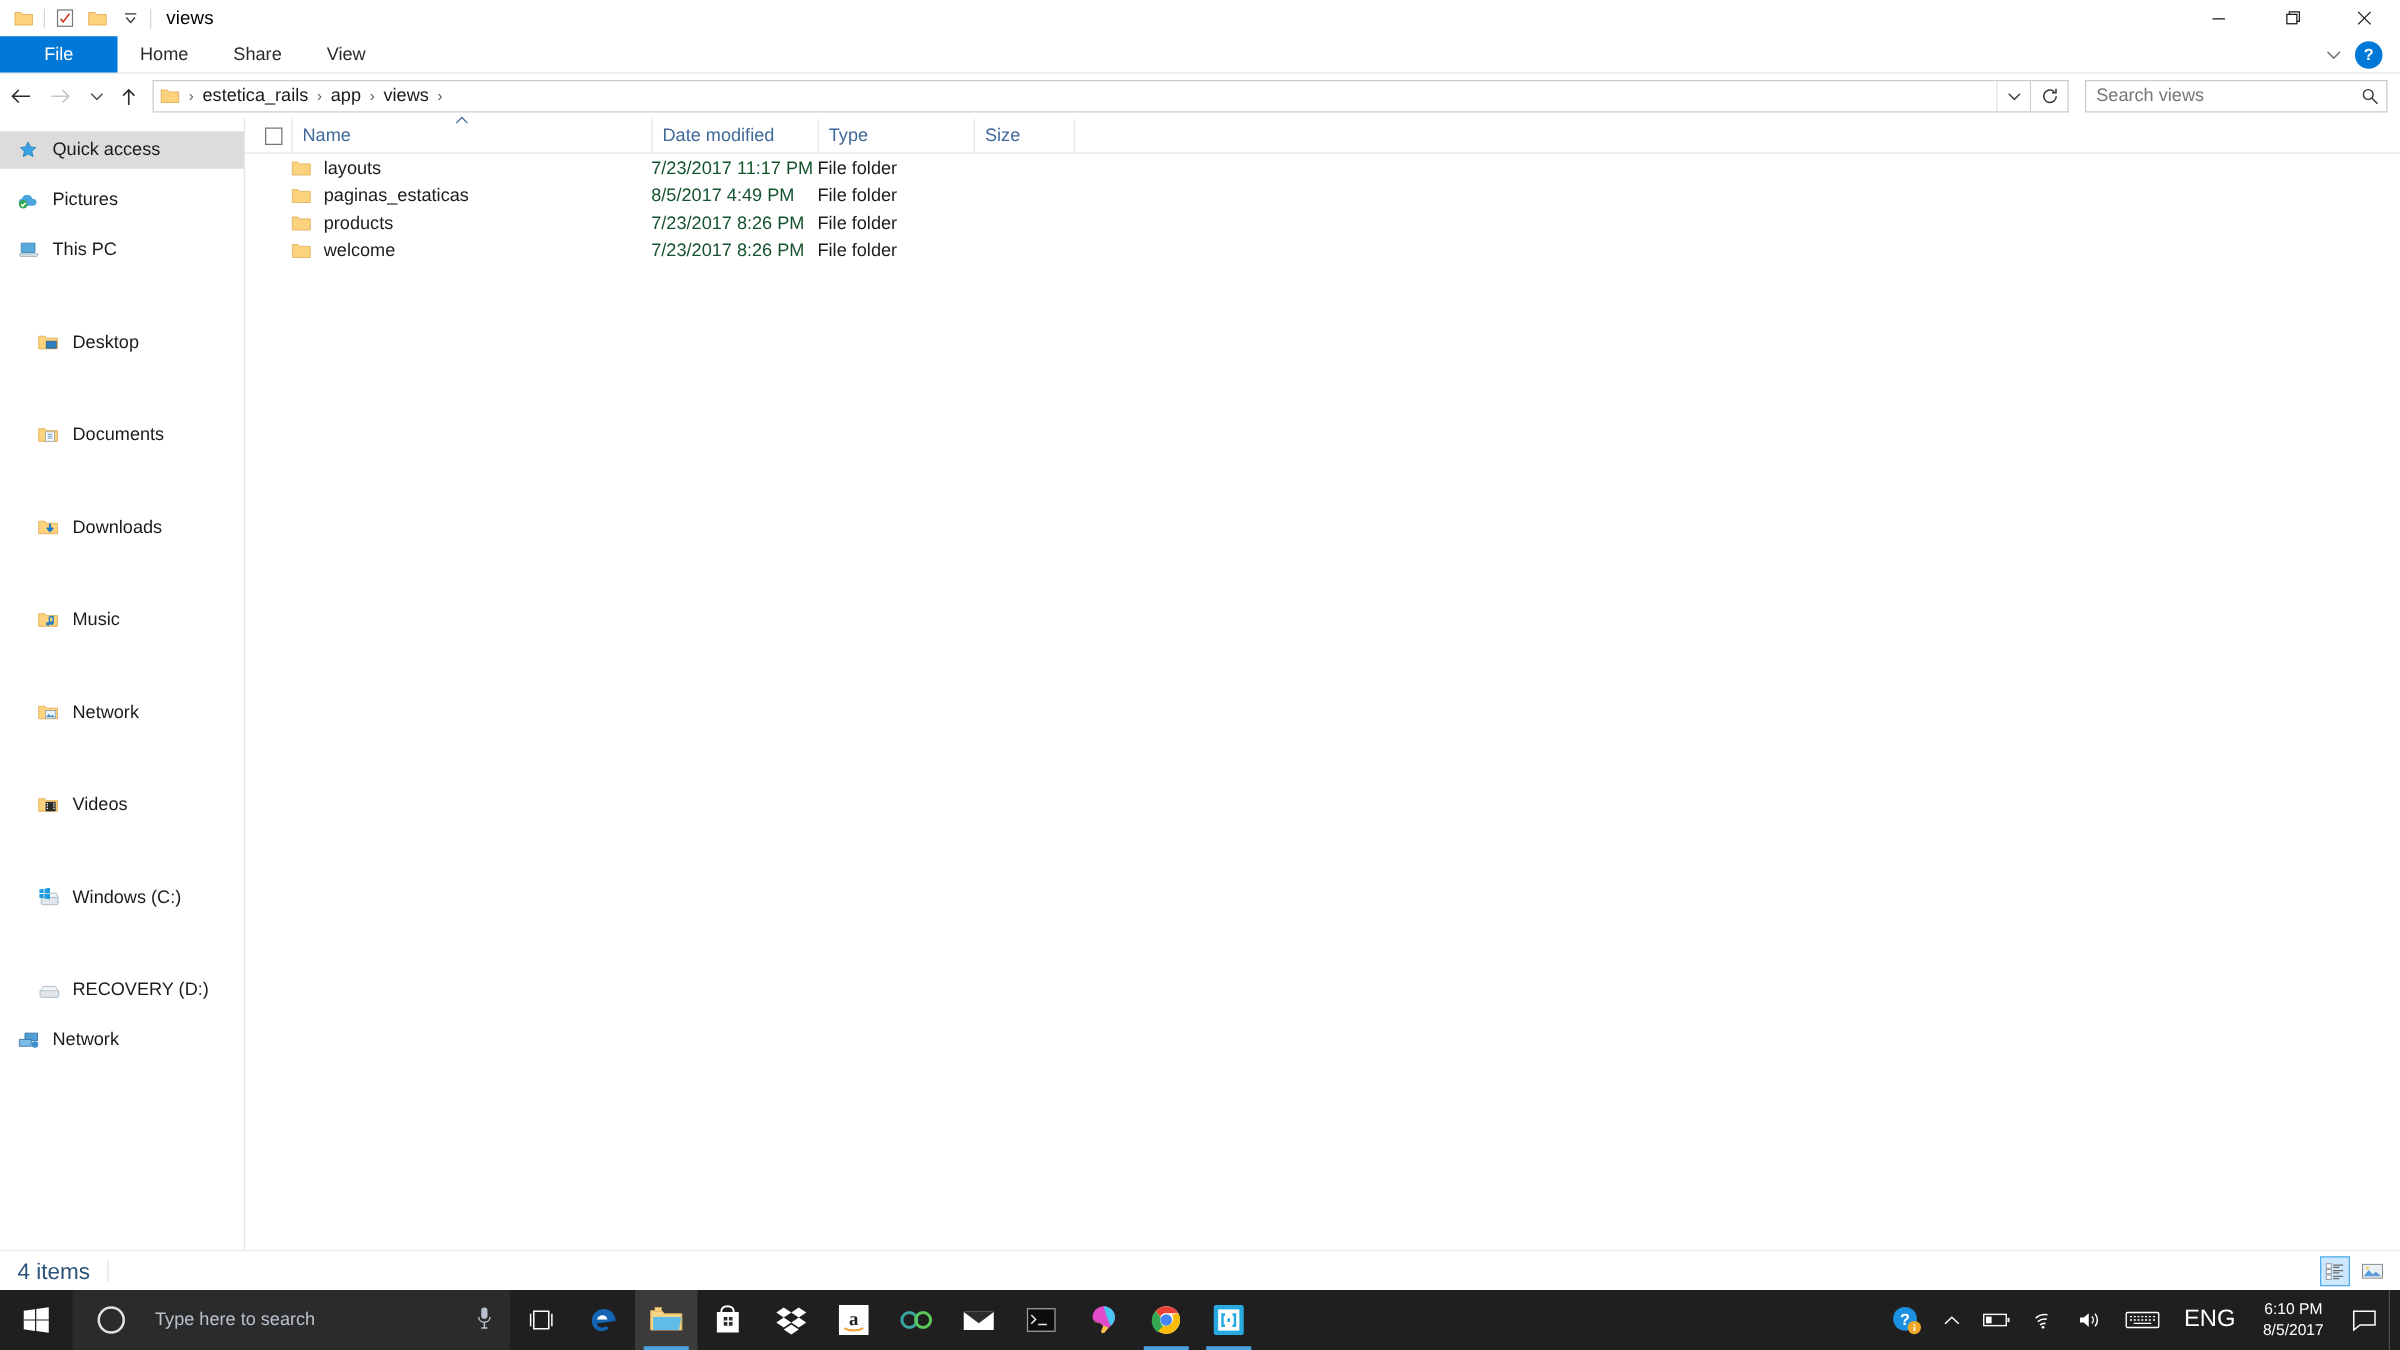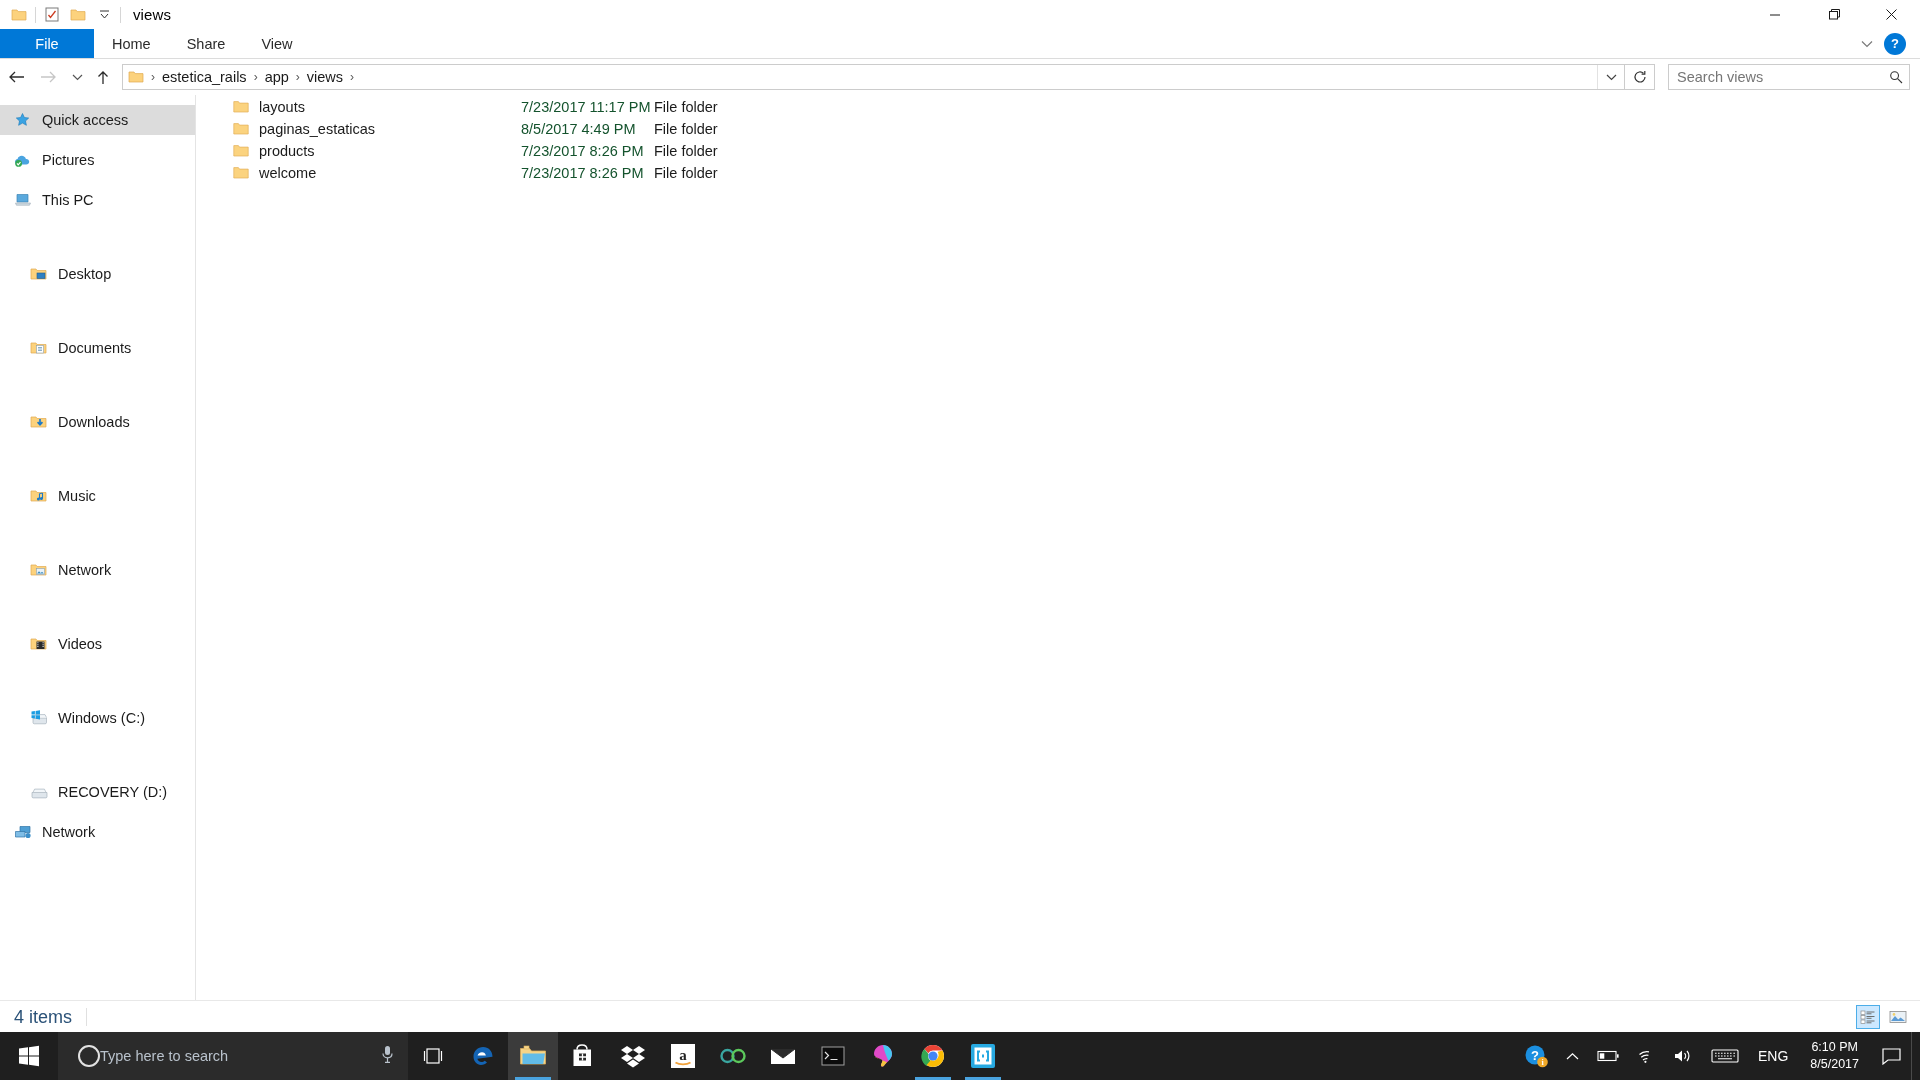--- a/index.html
+++ b/index.html
@@ -324,21 +324,21 @@
     display: flex; align-items: center;
     position: relative;
   }
   .cortana {
     width: 22px; height: 22px; border-radius: 50%;
     border: 2px solid #e2e2e2;
     margin-left: 20px;
     box-sizing: border-box;
   }
   .tb-search-text {
-    color: #b9c2cc; font-size: 14.5px; margin-left: 0;
+    color: #b9c2cc; font-size: 14.5px; margin-left: 24px;
   }
   .tb-mic { position: absolute; right: 14px; top: 13px; }
   .tb-icon {
     width: 50px; height: 48px;
     display: flex; align-items: center; justify-content: center;
     position: relative;
   }
   .tb-icon.active { background: #3b3b3b; }
   .tb-underline {
     position: absolute; bottom: 0; left: 7px; width: 36px; height: 3px;
@@ -346,21 +346,21 @@
   }
   .tray {
     position: absolute; right: 0; top: 0;
     height: 48px; display: flex; align-items: center;
   }
   .tray-item {
     height: 48px; display:flex; align-items:center; justify-content:center;
     padding: 0 9px;
     color: #ffffff;
   }
-  .tray-lang { font-size: 14px; color: #ffffff; padding: 0 10px;}
+  .tray-lang { font-size: 19px; color: #ffffff; padding: 0 10px;}
   .tray-clock {
     display: flex; flex-direction: column; align-items: center; justify-content: center;
     color: #ffffff; font-size: 12.5px; line-height: 17px;
     padding: 0 12px;
   }
   .tray-action { width: 40px; display:flex; align-items:center; justify-content:center; }
   .showdesk { width: 8px; height: 48px; border-left: 1px solid #4a4a4a; }
 </style>
 </head>
 <body>
@@ -622,20 +622,43 @@
               <path d="M6 2.5h10v6H6z" fill="#4f9fd4" stroke="#2f74a6" stroke-width=".7"></path>
               <path d="M1.5 7.5h9.5v5.5H1.5z" fill="#7fbde6" stroke="#2f74a6" stroke-width=".7"></path>
               <circle cx="14" cy="11.5" r="2.6" fill="#3c8fc9"></circle>
             </svg>
         </span>
         <span>Network</span>
       </div>
     </div>
 
     <div class="listpane">
+      <div class="colheader">
+        <div class="col col-check">
+          <span class="chk"></span>
+        </div>
+        <div class="col col-name">
+          <span>Name</span>
+          <span class="sortmark">
+            <svg width="11" height="7" viewBox="0 0 11 7">
+                <path d="M1 5.5L5.5 1 10 5.5" fill="none" stroke="#41699a" stroke-width="1"></path>
+              </svg>
+          </span>
+        </div>
+        <div class="col col-date">
+          <span>Date modified</span>
+        </div>
+        <div class="col col-type">
+          <span>Type</span>
+        </div>
+        <div class="col col-size">
+          <span>Size</span>
+        </div>
+        <div class="col-tail"></div>
+      </div>
 
       <div class="rows">
         <div class="row">
           <div class="cell cell-name">
             <svg class="folder-ico" viewBox="0 0 16 16">
                 <path d="M.8 2.6h4.6l1.1 1.5H15.2V13H.8z" fill="#fbd37f" stroke="#e3b05a" stroke-width=".7"></path>
               </svg>
             <span>layouts</span>
           </div>
           <div class="cell cell-date">7/23/2017 11:17 PM</div>

